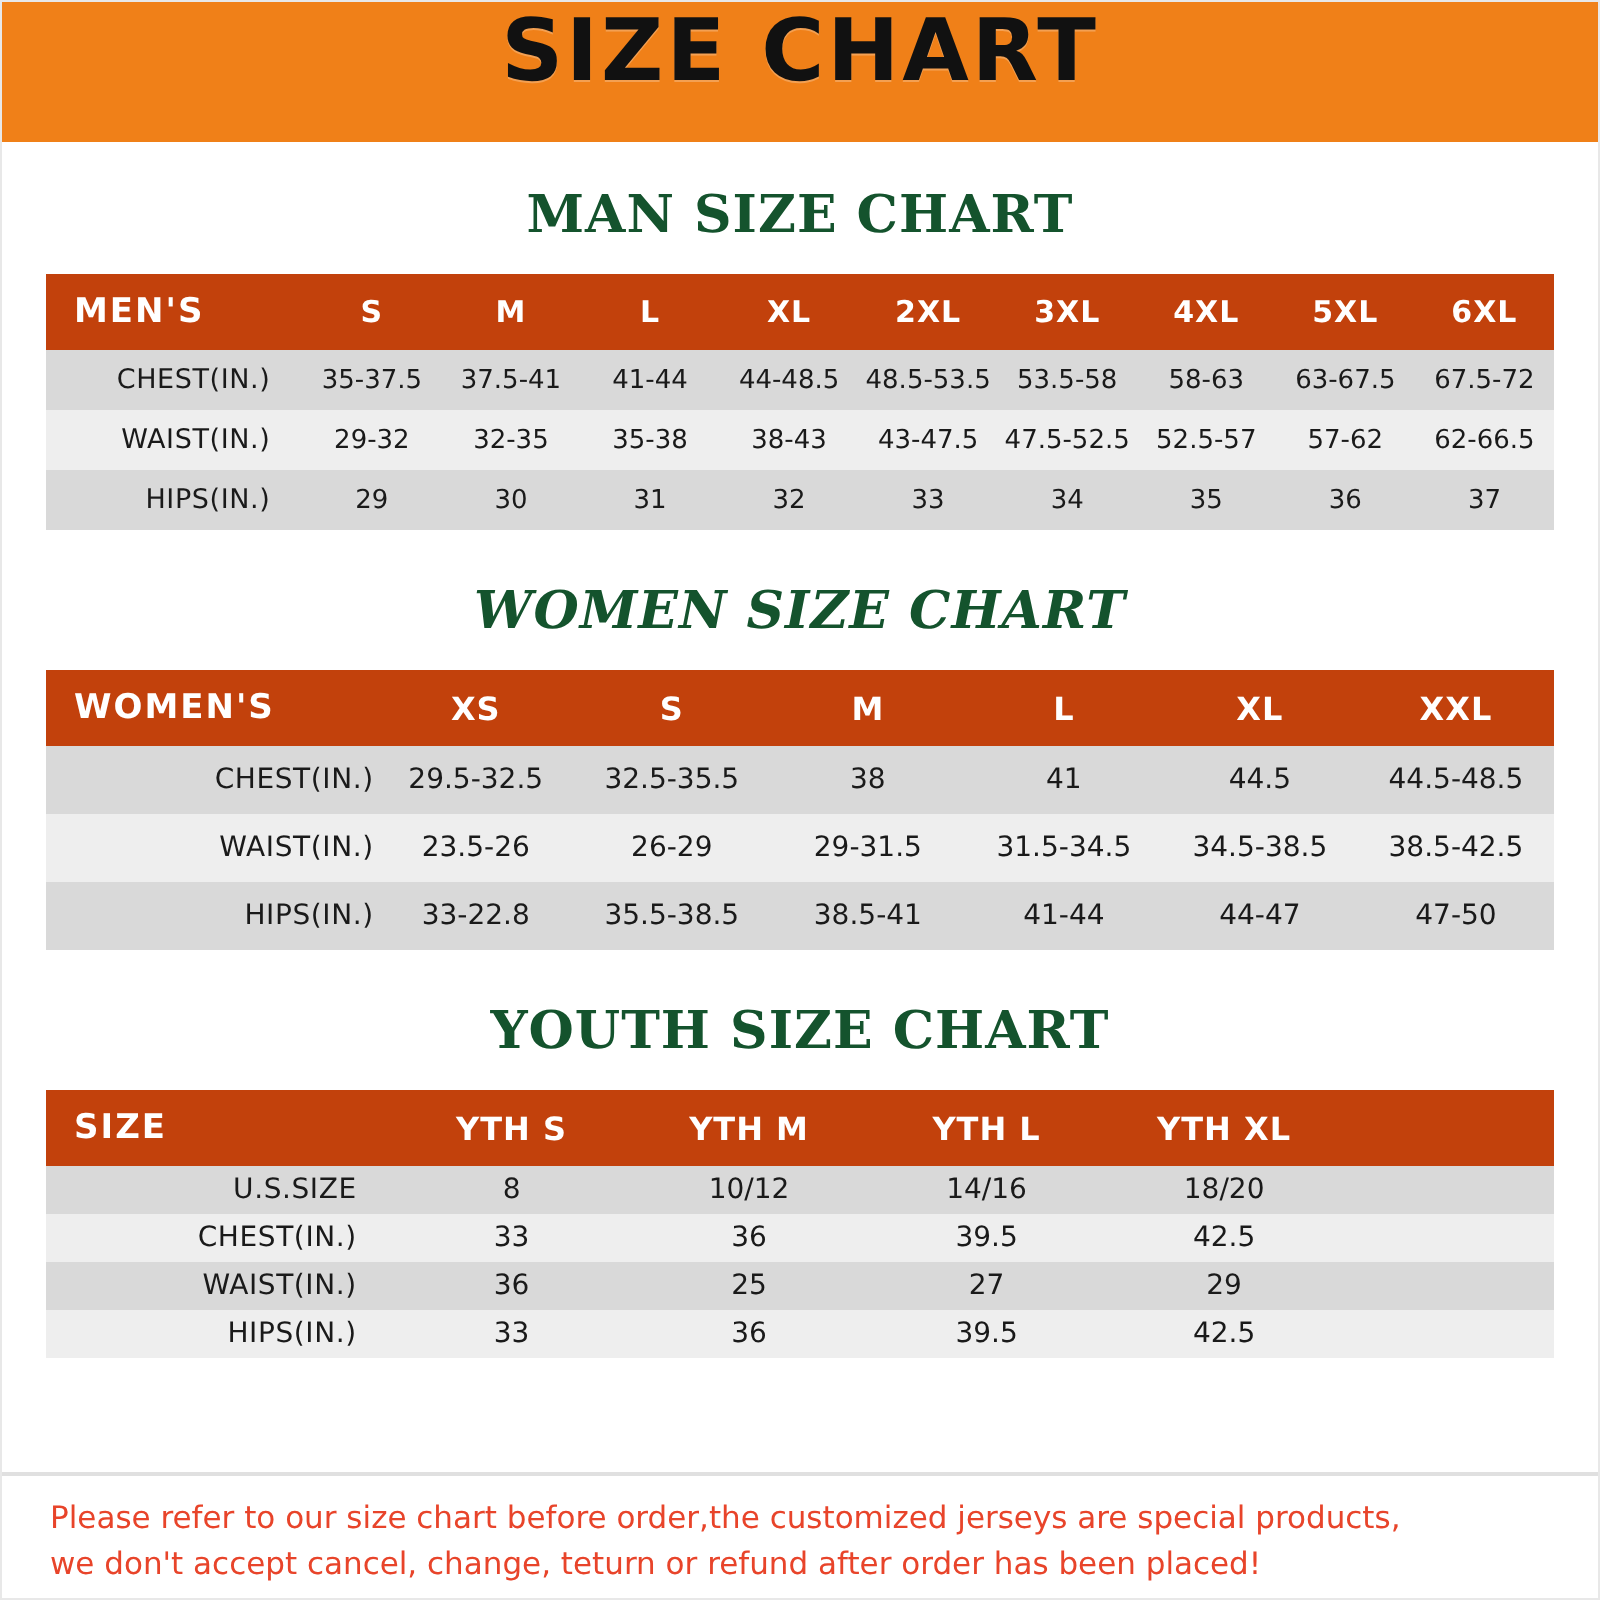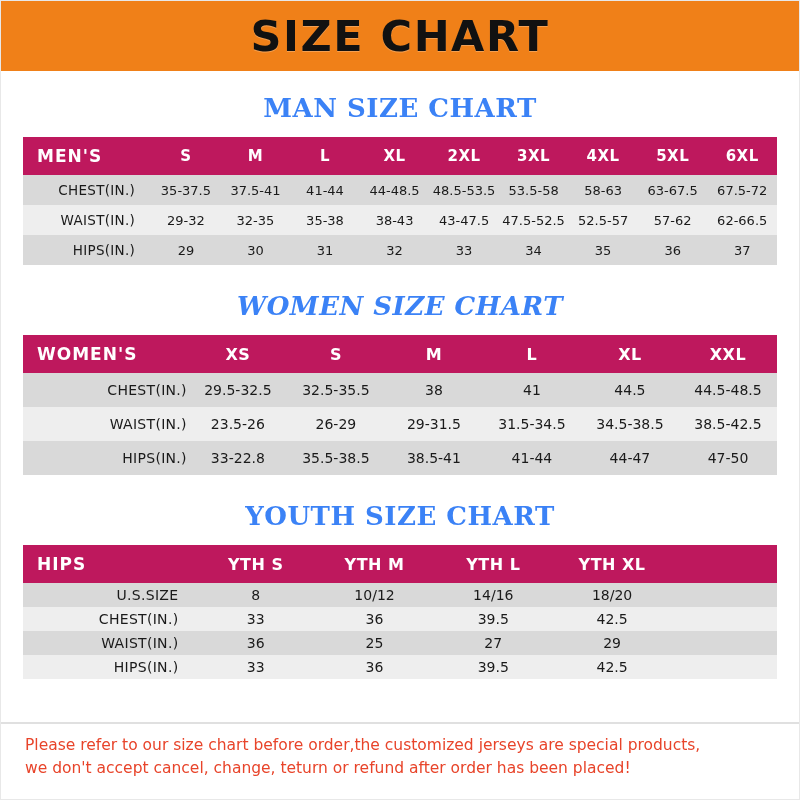--- a/index.html
+++ b/index.html
@@ -17,21 +17,20 @@
     position: relative;
     background: #fff;
     border: 1px solid #e8e8e8;
   }
   
   .banner {
     height: 70px;
     background: #ffffff;
     position: relative;
     display: flex;
-    align-items: center;
     justify-content: center;
   }
   .banner-bg-left, .banner-bg-right {
     position: absolute;
     top: 0;
     height: 70px;
     background: #f08018;
   }
   .banner-bg-left { left: 0; width: 205px; }
   .banner-bg-right { right: 0; width: 205px; }
@@ -50,40 +49,40 @@
     color: #111;
     text-shadow: 0 1px 0 rgba(255,255,255,0.25);
   }
   
   .section { padding: 0 22px; }
   .section-title {
     text-align: center;
     font-family: "DejaVu Serif", serif;
     font-weight: bold;
     font-size: 26px;
-    color: #3b82f6;
+    color: #14532d;
     letter-spacing: 0.5px;
   }
   .s1 .section-title { margin: 22px 0 14px; }
   .s2 .section-title { margin: 26px 0 14px; font-style: italic; }
   .s3 .section-title { margin: 26px 0 14px; }
 
   table.chart {
     width: 100%;
     border-collapse: collapse;
     table-layout: fixed;
   }
   table.chart th, table.chart td {
     font-family: "DejaVu Sans", sans-serif;
     text-align: center;
     color: #1a1a1a;
     white-space: nowrap;
   }
   
-  table.chart thead tr { background: #be185d; }
+  table.chart thead tr { background: #c2410c; }
   table.chart thead th {
     color: #ffffff;
     font-weight: bold;
     font-size: 15px;
     padding: 9px 2px;
     letter-spacing: 0.5px;
   }
   table.chart thead th.rowhead {
     text-align: left;
     padding-left: 14px;
@@ -114,21 +113,21 @@
   .s3 table.chart thead th { font-size: 16px; }
   .s3 table.chart thead th.rowhead { font-size: 17px; }
   .s3 table.chart tbody td { font-size: 14px; padding: 4px 2px; }
   .s3 table.chart tbody td.rowhead { font-size: 14px; text-align: right; padding-right: 18px;}
   .s3 .spacer-col { width: 14%; }
 
   
   .footer {
     position: absolute;
     left: 0; right: 0; bottom: 0;
-    padding: 10px 24px 20px;
+    padding: 10px 24px 6px;
     border-top: 2px solid #e0e0e0;
     background: #fff;
   }
   .footer p {
     margin: 0;
     font-family: "DejaVu Sans", sans-serif;
     font-size: 15.5px;
     line-height: 1.45;
     color: #e8442a;
     text-align: left;
@@ -248,21 +247,21 @@
         </tr>
       </tbody>
     </table>
   </div>
 
   <div class="section s3">
     <div class="section-title">YOUTH SIZE CHART</div>
     <table class="chart">
       <thead>
         <tr>
-          <th class="rowhead" style="width:23%">HIPS</th>
+          <th class="rowhead" style="width:23%">SIZE</th>
           <th>YTH S</th>
           <th>YTH M</th>
           <th>YTH L</th>
           <th>YTH XL</th>
           <th class="spacer-col"></th>
         </tr>
       </thead>
       <tbody>
         <tr class="odd">
           <td class="rowhead">U.S.SIZE</td>

